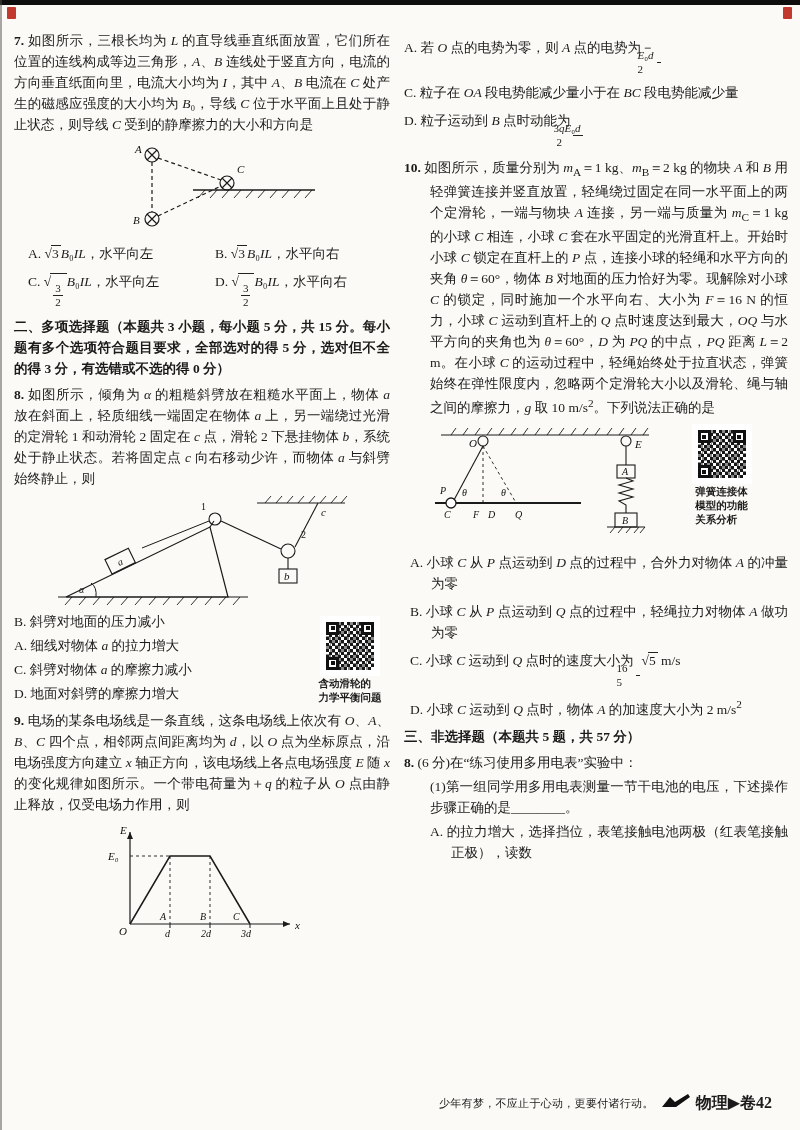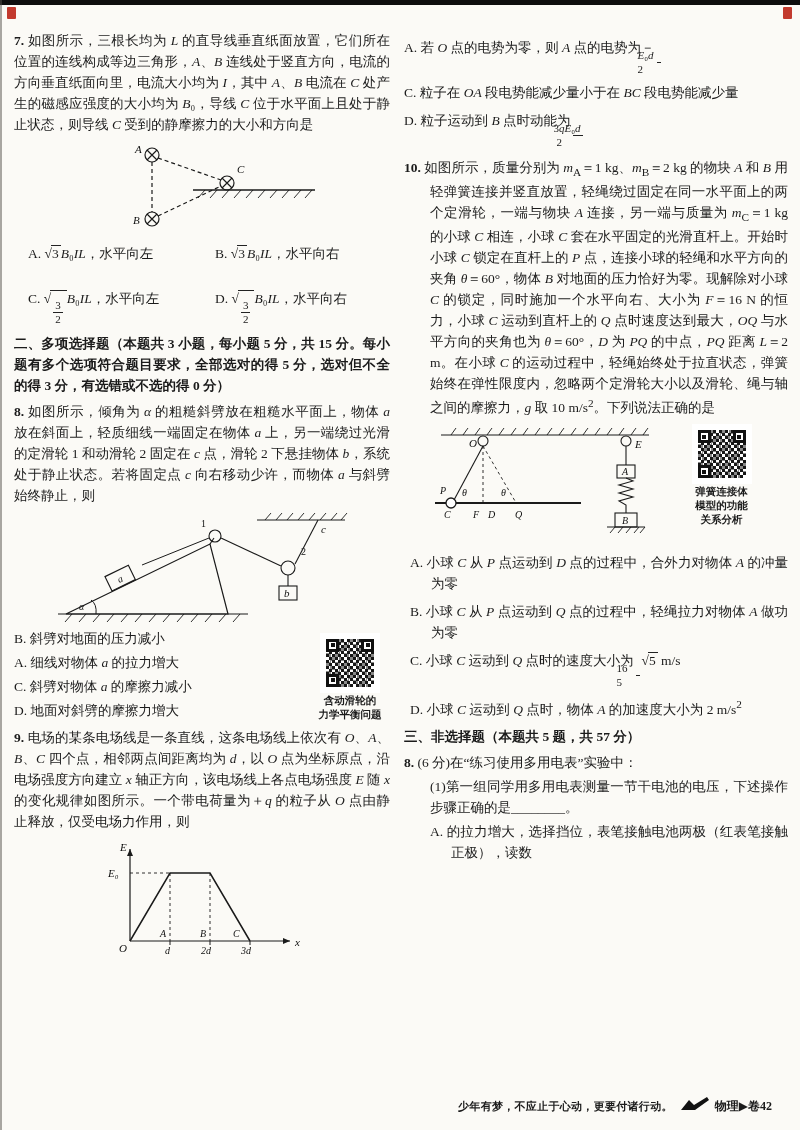--- a/index.html
+++ b/index.html
@@ -12,21 +12,21 @@
 .corner.l{left:7px}.corner.r{right:8px}
 .col{position:absolute;top:30px}
 .col-l{left:14px;width:376px}
 .col-r{left:404px;width:384px}
 p.stem{text-align:justify;margin-bottom:3px}
 .qnum{font-weight:700}
 .sec{font-weight:700;text-align:justify;margin:7px 0 5px}
 .opt{padding-left:21px;text-indent:-21px;margin:3px 0;text-align:justify}
 .opt.sp{margin:7px 0}
 .hang{padding-left:26px;text-indent:-26px}
-.optgrid{display:grid;grid-template-columns:187px 1fr;padding-left:14px;margin:5px 0 7px;row-gap:24px}
+.optgrid{display:grid;grid-template-columns:187px 1fr;padding-left:14px;margin:5px 0 7px;row-gap:7px}
 .fig{display:flex;justify-content:center;align-items:flex-start;margin:5px 0}
 .fig.gap{gap:16px}
 svg{display:block}
 svg text{font-family:"Liberation Serif","DejaVu Serif",serif;font-size:11px;font-style:italic;fill:#111}
 svg text.up{font-style:normal}
 svg text.sm{font-size:10px}
 .sfrac{display:inline-flex;flex-direction:column;align-items:center;vertical-align:-7px;
   font-size:11px;line-height:1.15;margin:0 2px}
 .sfrac .fn{border-bottom:1.2px solid #222;padding:0 2px}
 .rad{white-space:nowrap}
@@ -34,25 +34,25 @@
 .rad .radb .sfrac{vertical-align:-6px}
 .q8opts{position:relative;margin-bottom:6px;padding-right:84px}
 .qr-abs{position:absolute;right:-2px;top:8px;width:84px;display:flex;flex-direction:column;align-items:center}
 .qr-wrap{width:84px;display:flex;flex-direction:column;align-items:center;padding-top:4px}
 .qr{position:relative;width:54px;height:54px;background:#fff;outline:3px solid #fff}
 .qr .noise{position:absolute;inset:3px;background:repeating-conic-gradient(#161616 0% 25%,#fff 0% 50%);background-size:6px 6px}
 .qr .noise2{position:absolute;inset:3px;background:repeating-conic-gradient(#161616 0% 25%,transparent 0% 50%);background-size:9px 9px;opacity:.5}
 .f{position:absolute;width:13px;height:13px;border:3px solid #111;background:#fff}
 .f.tl{top:3px;left:3px}.f.tr{top:3px;right:3px}.f.bl{bottom:3px;left:3px}
 .f::after{content:"";position:absolute;inset:1.5px;background:#111}
-.qr-cap{font-size:10.5px;font-weight:700;line-height:1.35;text-align:center;margin-top:4px}
+.qr-cap{font-size:10.5px;font-weight:700;line-height:1.35;text-align:left;margin-top:4px}
 .q11body{margin-left:26px}
 .footer{position:absolute;right:28px;bottom:14px;display:flex;align-items:center;gap:3px}
-.footer .motto{font-size:11px;font-weight:700;letter-spacing:.3px}
-.footer .ed{font-size:12px;font-weight:800}
+.footer .motto{font-size:11px;font-weight:400;letter-spacing:.3px}
+.footer .ed{font-size:16px;font-weight:800}
 .swoosh{margin:-6px 2px 0 4px}
 </style>
 </head>
 <body>
 
 <div class="topbar"></div>
 <div class="leftedge"></div>
 <div class="corner l"></div>
 <div class="corner r"></div>
 

